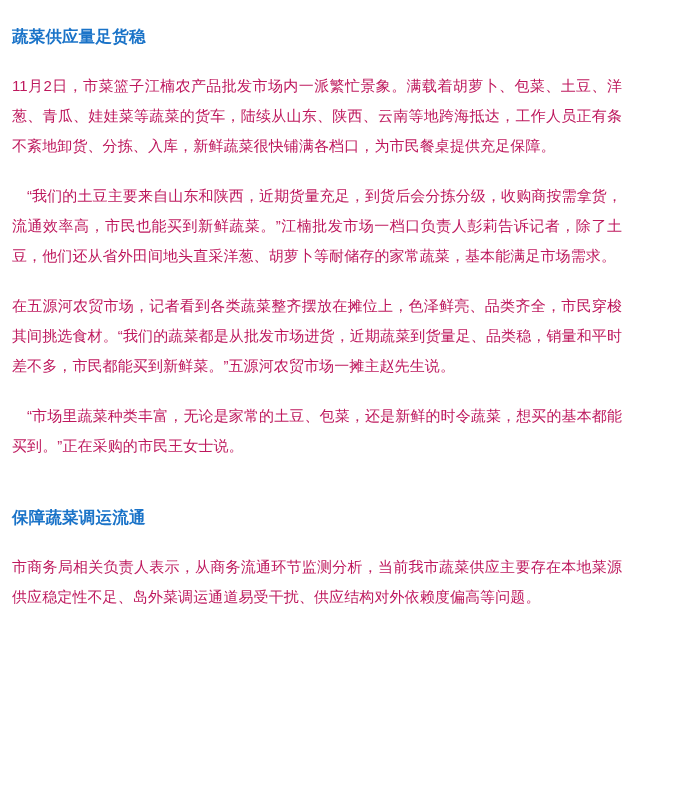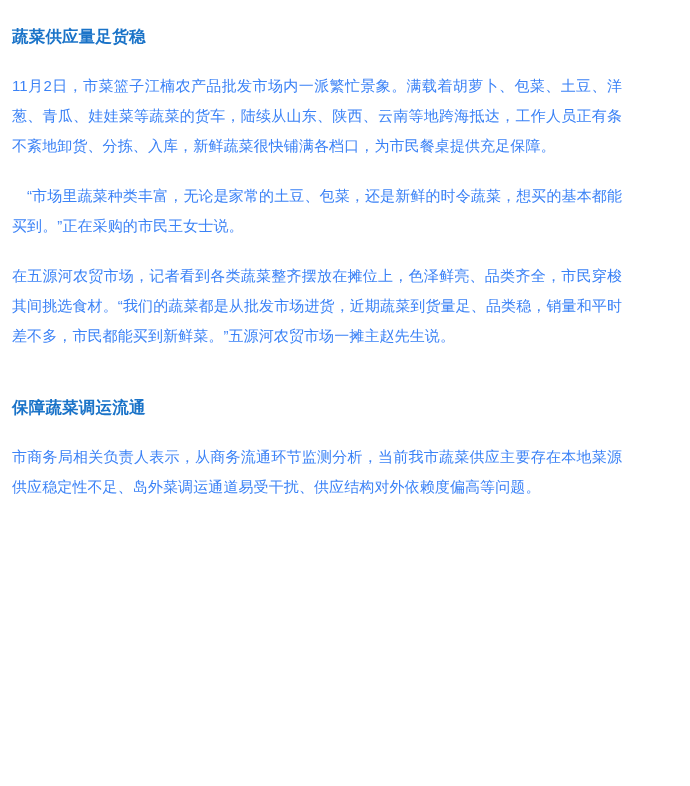--- a/index.html
+++ b/index.html
@@ -29,38 +29,39 @@
   .section-heading.second {
     margin-top: 44px;
     margin-bottom: 22px;
   }
   p.para {
     font-size: 15px;
     line-height: 2.0;
     margin: 0 0 20px 0;
     text-align: justify;
     text-justify: inter-ideograph;
-    color: #3b82f6;
+    color: #be185d;
     letter-spacing: 0.1px;
   }
   p.para.indent {
     text-indent: 1em;
   }
   p.para:last-child {
     margin-bottom: 16px;
   }
 </style>
 </head>
 <body>
 
 <div class="article">
 
   <h2 class="section-heading">蔬菜供应量足货稳</h2>
 
   <p class="para">11月2日，市菜篮子江楠农产品批发市场内一派繁忙景象。满载着胡萝卜、包菜、土豆、洋葱、青瓜、娃娃菜等蔬菜的货车，陆续从山东、陕西、云南等地跨海抵达，工作人员正有条不紊地卸货、分拣、入库，新鲜蔬菜很快铺满各档口，为市民餐桌提供充足保障。</p>
+  <p class="para indent">“我们的土豆主要来自山东和陕西，近期货量充足，到货后会分拣分级，收购商按需拿货，流通效率高，市民也能买到新鲜蔬菜。”江楠批发市场一档口负责人彭莉告诉记者，除了土豆，他们还从省外田间地头直采洋葱、胡萝卜等耐储存的家常蔬菜，基本能满足市场需求。</p>
+  <p class="para">在五源河农贸市场，记者看到各类蔬菜整齐摆放在摊位上，色泽鲜亮、品类齐全，市民穿梭其间挑选食材。“我们的蔬菜都是从批发市场进货，近期蔬菜到货量足、品类稳，销量和平时差不多，市民都能买到新鲜菜。”五源河农贸市场一摊主赵先生说。</p>
   <p class="para indent">“市场里蔬菜种类丰富，无论是家常的土豆、包菜，还是新鲜的时令蔬菜，想买的基本都能买到。”正在采购的市民王女士说。</p>
-  <p class="para">在五源河农贸市场，记者看到各类蔬菜整齐摆放在摊位上，色泽鲜亮、品类齐全，市民穿梭其间挑选食材。“我们的蔬菜都是从批发市场进货，近期蔬菜到货量足、品类稳，销量和平时差不多，市民都能买到新鲜菜。”五源河农贸市场一摊主赵先生说。</p>
 
   <h2 class="section-heading second">保障蔬菜调运流通</h2>
 
   <p class="para">市商务局相关负责人表示，从商务流通环节监测分析，当前我市蔬菜供应主要存在本地菜源供应稳定性不足、岛外菜调运通道易受干扰、供应结构对外依赖度偏高等问题。</p>
 
 </div>
 
 </body></html>

